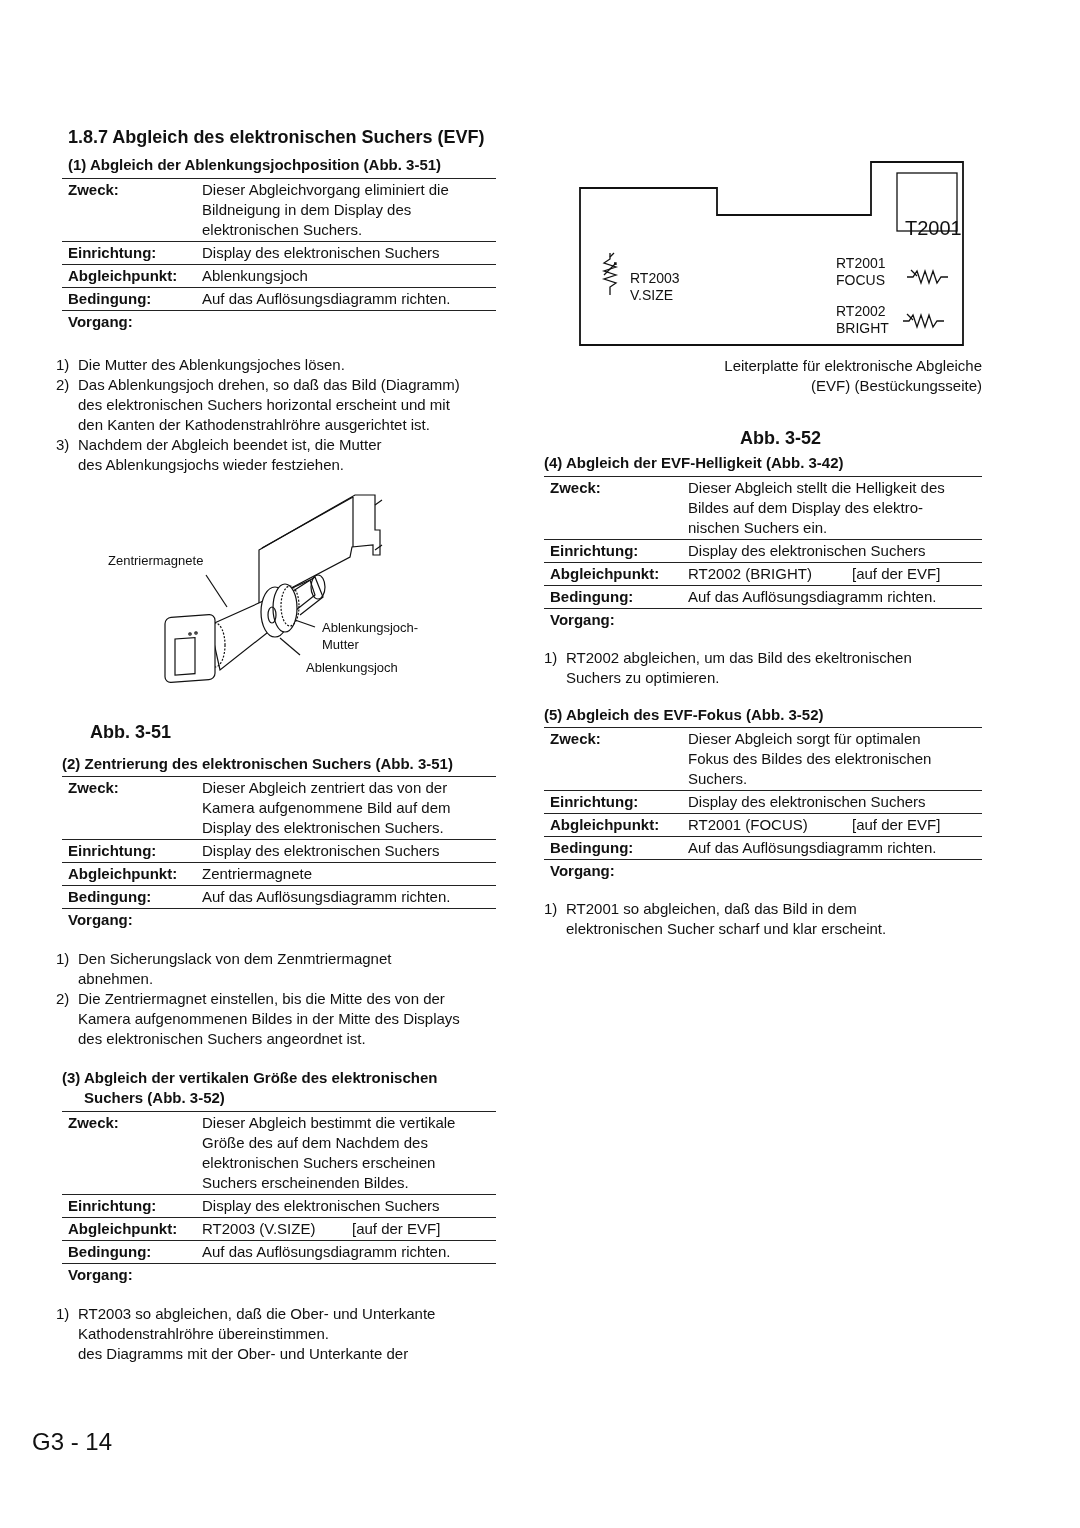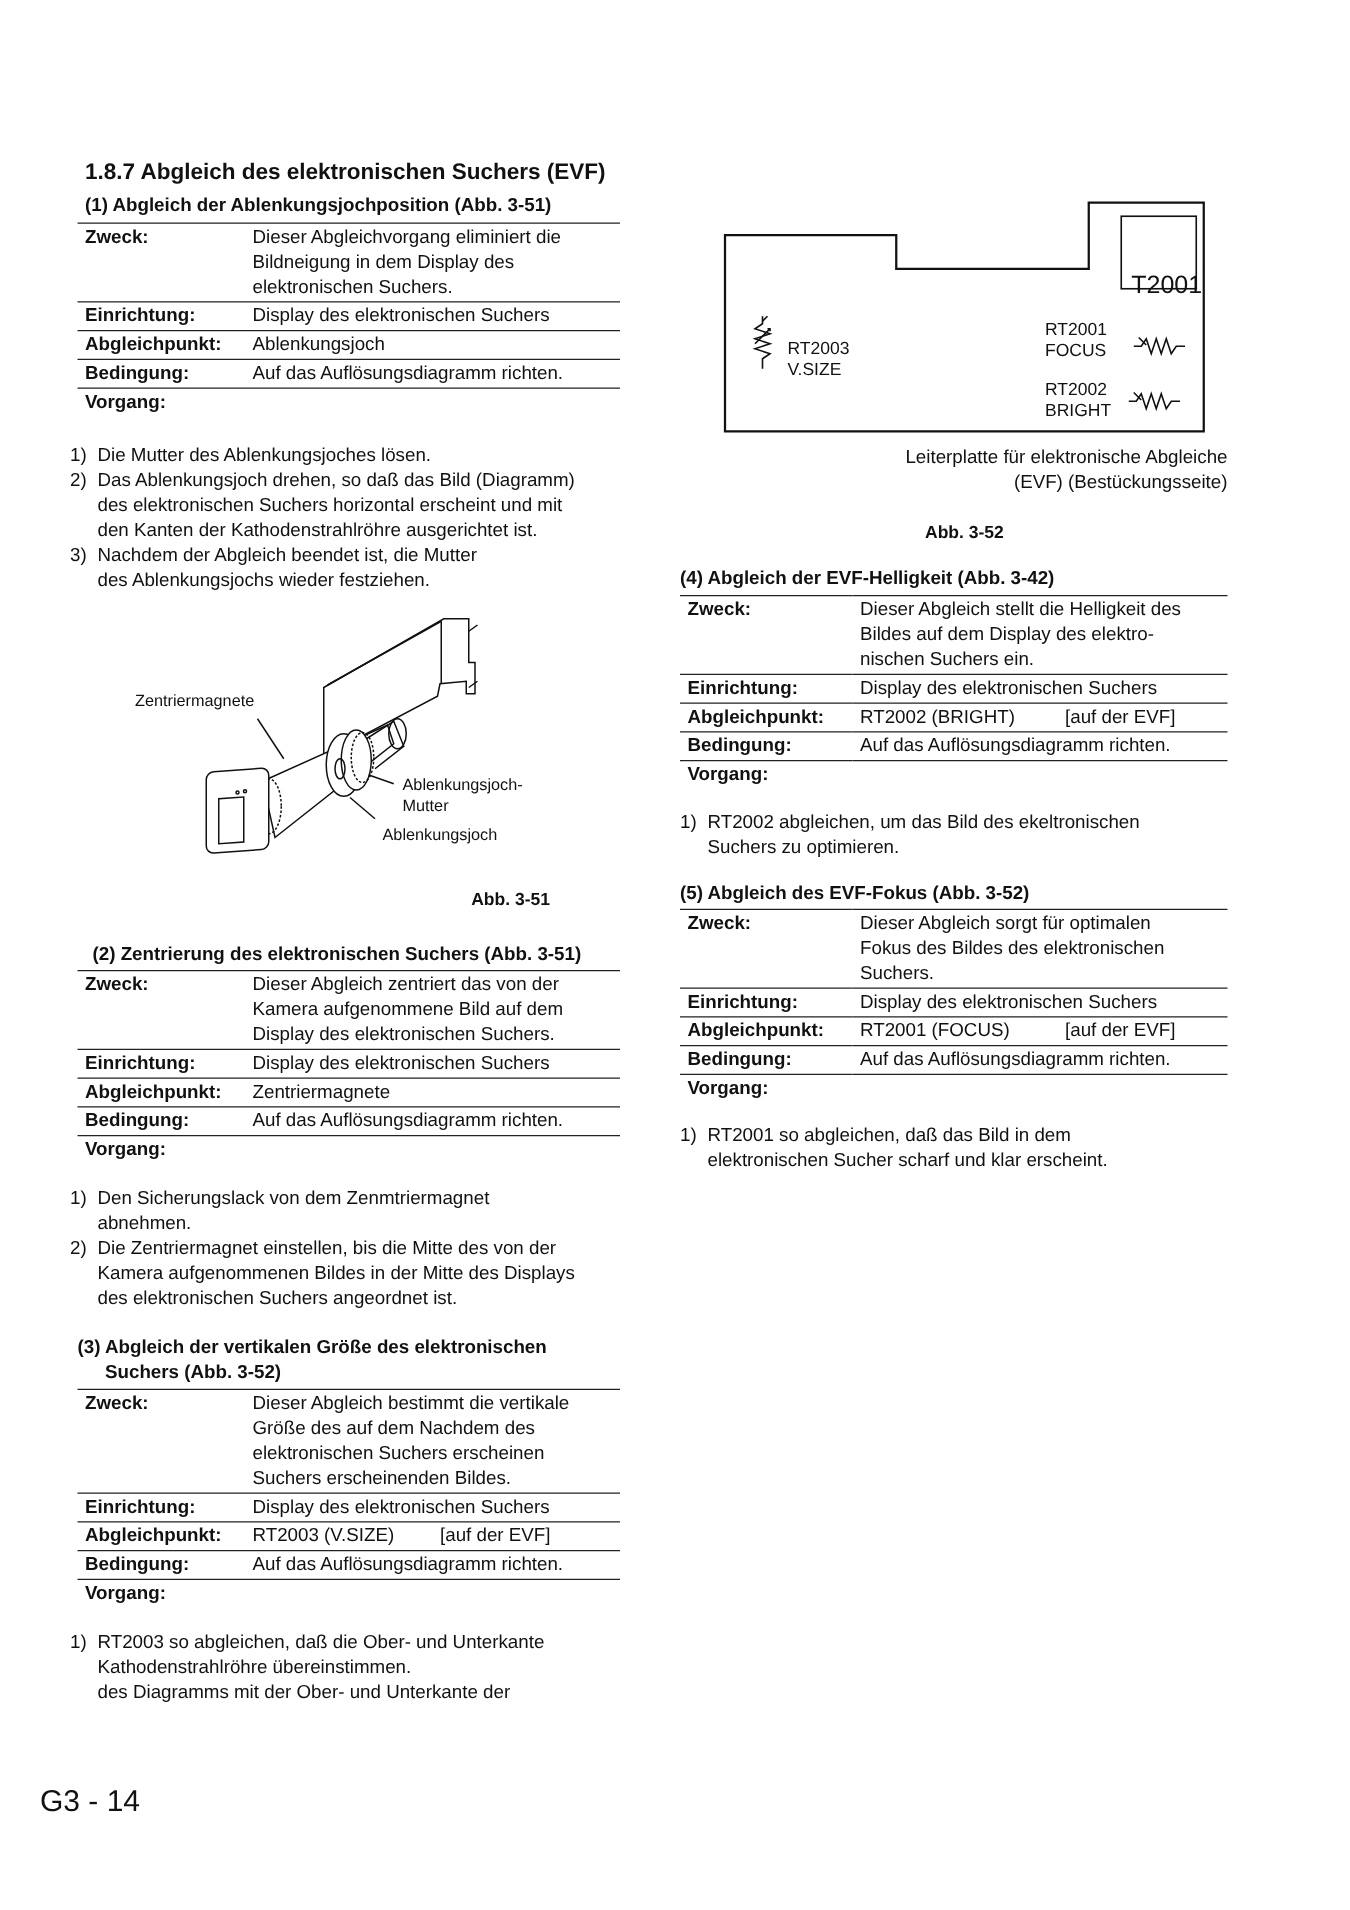--- a/index.html
+++ b/index.html
@@ -14,21 +14,21 @@
     border-collapse: collapse; font-size: 15px; line-height: 20px;
   }
   table.spec td { vertical-align: top; padding: 1px 0 1px 6px; }
   table.spec td.k { font-weight: bold; white-space: nowrap; }
   table.spec tr { border-bottom: 1.5px solid #222; }
   table.spec tr.top { border-top: 1.5px solid #222; margin-left: 36px; }
   table.spec tr.last { border-bottom: none; }
   .steps { font-size: 15px; line-height: 20px; margin: 0; padding: 0; list-style: none; }
   .steps li { display: flex; }
   .steps .n { width: 22px; flex: none; }
-  .caption { font-weight: bold; font-size: 14px; text-align: right; }
+  .caption { font-weight: bold; font-size: 18px; text-align: left; margin-top: 11px; }
   .small { font-size: 13px; }
   .page-num { font-size: 24px; }
   .abg-val { display: inline-block; }
   .abg-loc { display: inline-block; }
 </style>
 </head>
 <body>
 
 <div class="abs h-main" style="left:68px; top:127px;">1.8.7 Abgleich des elektronischen Suchers (EVF)</div>
 
@@ -121,21 +121,21 @@
   </svg>
   <div class="abs small" style="left:18px; top:78px;">Zentriermagnete</div>
   <div class="abs small" style="left:232px; top:144px; line-height:17px;">
     <div>Ablenkungsjoch-</div>
     <div>Mutter</div>
   </div>
   <div class="abs small" style="left:216px; top:185px;">Ablenkungsjoch</div>
   <div class="abs caption" style="left:0; width:350px; top:236px;">Abb. 3-51</div>
 </div>
 
-<div class="abs sec-title" style="left:74px; top:754px;">(2) Zentrierung des elektronischen Suchers (Abb. 3-51)</div>
+<div class="abs sec-title" style="left:62px; top:754px;">(2) Zentrierung des elektronischen Suchers (Abb. 3-51)</div>
 <table class="abs spec" style="left:62px; top:776px; width:434px;">
   <colgroup>
       <col style="width:134px">
       <col>
     </colgroup>
   <tbody>
       <tr class="top">
     <td class="k">Zweck:</td>
     <td>
       <div>Dieser Abgleich zentriert das von der</div>

